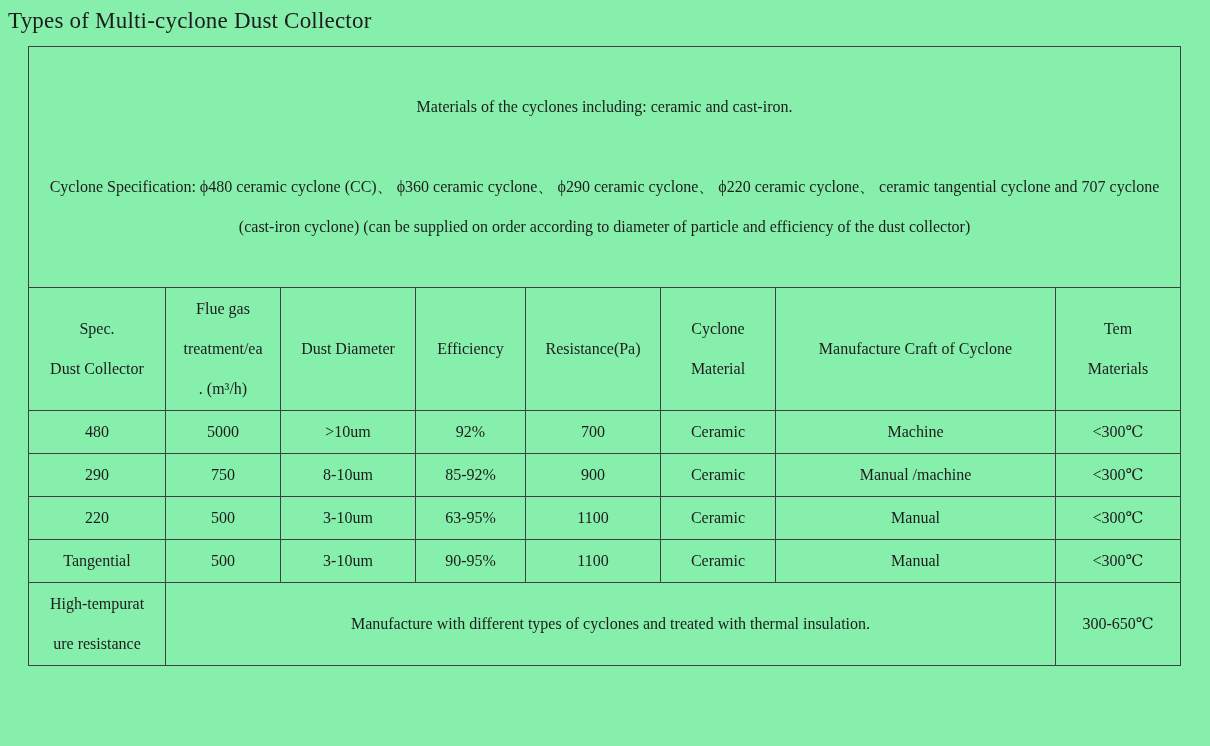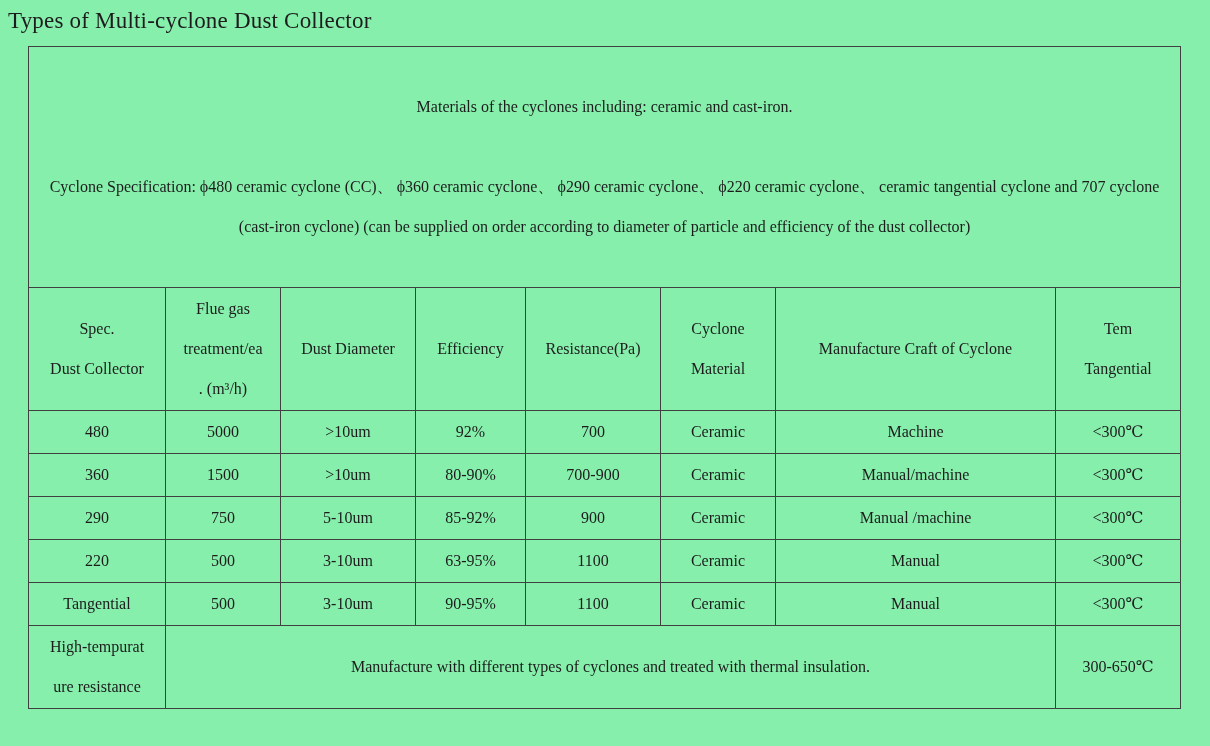--- a/index.html
+++ b/index.html
@@ -97,49 +97,39 @@
         <th>Flue gas
 treatment/ea
 . (m³/h)</th>
         <th>Dust Diameter</th>
         <th>Efficiency</th>
         <th>Resistance(Pa)</th>
         <th>Cyclone
 Material</th>
         <th>Manufacture Craft of Cyclone</th>
         <th>Tem
-Tangential</th>
+Materials</th>
       </tr>
 
       <tr class="data-row">
         <td>480</td>
         <td>5000</td>
         <td>&gt;10um</td>
         <td>92%</td>
         <td>700</td>
         <td>Ceramic</td>
         <td>Machine</td>
         <td>&lt;300℃</td>
       </tr>
 
-      <tr class="data-row">
-        <td>360</td>
-        <td>1500</td>
-        <td>&gt;10um</td>
-        <td>80-90%</td>
-        <td>700-900</td>
-        <td>Ceramic</td>
-        <td>Manual/machine</td>
-        <td>&lt;300℃</td>
-      </tr>
 
       <tr class="data-row">
         <td>290</td>
         <td>750</td>
-        <td>5-10um</td>
+        <td>8-10um</td>
         <td>85-92%</td>
         <td>900</td>
         <td>Ceramic</td>
         <td>Manual /machine</td>
         <td>&lt;300℃</td>
       </tr>
 
       <tr class="data-row">
         <td>220</td>
         <td>500</td>

